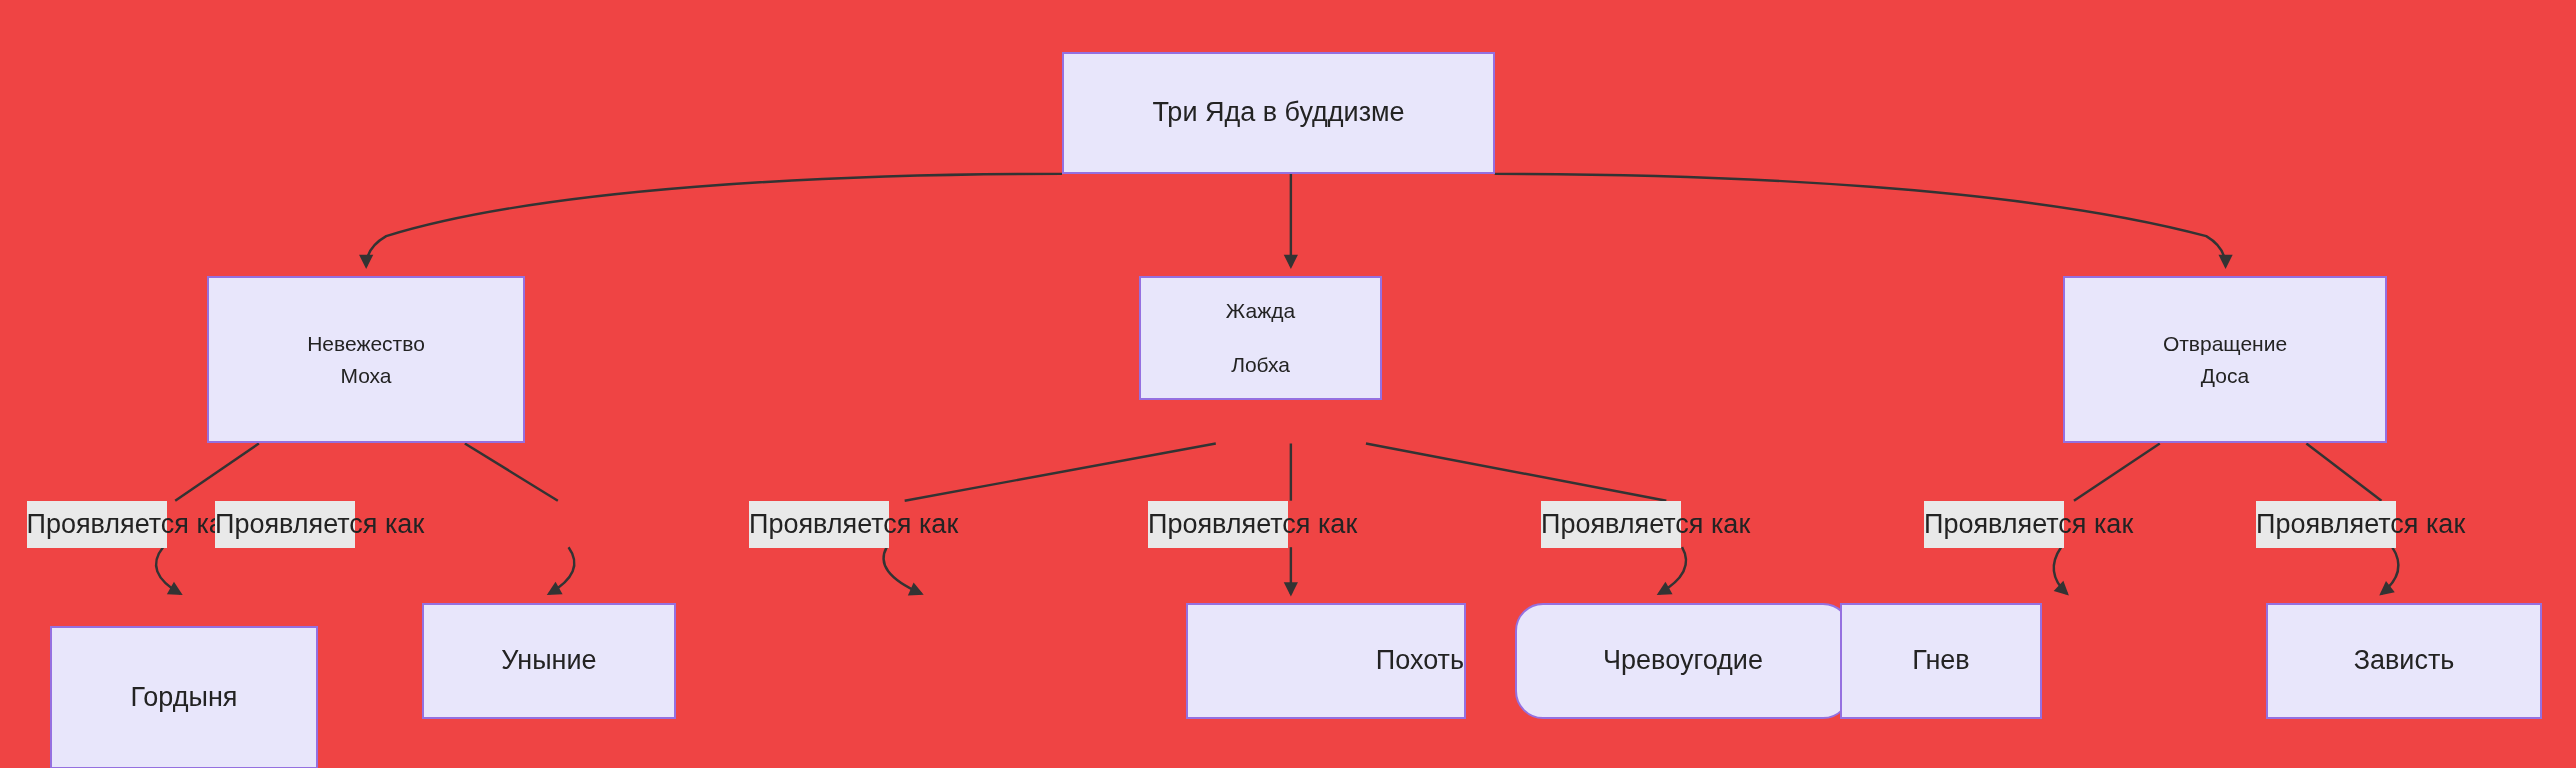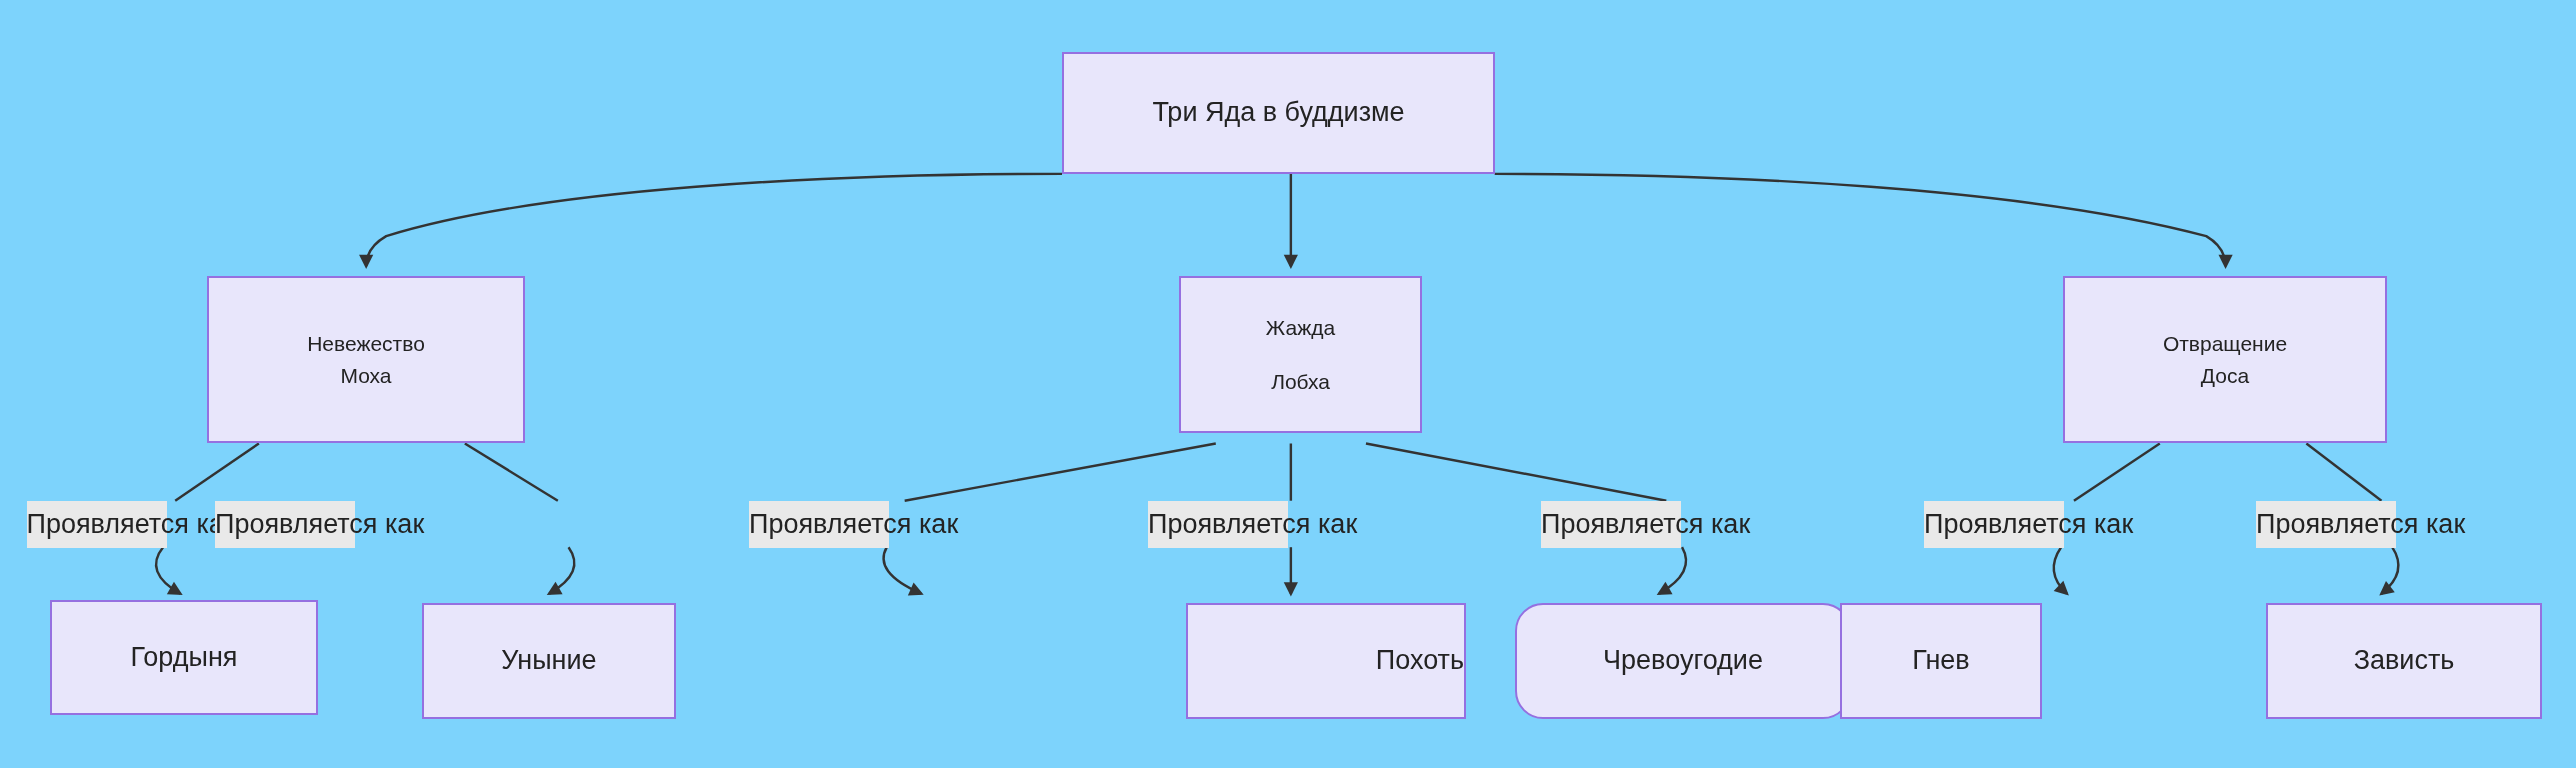--- a/index.html
+++ b/index.html
@@ -8,21 +8,21 @@
     padding: 0;
     background: #ffffff;
   }
   body {
     font-family: "Liberation Sans", sans-serif;
   }
   #diagram {
     position: relative;
     width: 2576px;
     height: 769px;
-    background: #7dd3fc;
+    background: #ef4444;
     overflow: hidden;
   }
   #edges {
     position: absolute;
     left: 0;
     top: 0;
     width: 2576px;
     height: 769px;
   }
   .node {
@@ -109,39 +109,39 @@
 
   <div class="node node-root" style="left:1062px; top:52px; width:433px; height:122px;">
     <span class="line">Три Яда в буддизме</span>
   </div>
 
   <div class="node node-mid" style="left:207px; top:276px; width:318px; height:167px;">
     <span class="line">Невежество</span>
     <span class="line">Моха</span>
   </div>
 
-  <div class="node node-mid" style="left:1179px; top:276px; width:243px; height:157px;gap:22px;">
+  <div class="node node-mid" style="left:1139px; top:276px; width:243px; height:124px;gap:22px;">
     <span class="line">Жажда</span>
     <span class="line">Лобха</span>
   </div>
 
   <div class="node node-mid" style="left:2063px; top:276px; width:324px; height:167px;">
     <span class="line">Отвращение</span>
     <span class="line">Доса</span>
   </div>
 
   <div class="edge-label" style="left:26.5px; top:501px; width:140px;">Проявляется как</div>
   <div class="edge-label" style="left:215px; top:501px; width:140px;">Проявляется как</div>
   <div class="edge-label" style="left:749px; top:501px; width:140px;">Проявляется как</div>
   <div class="edge-label" style="left:1148px; top:501px; width:140px;">Проявляется как</div>
   <div class="edge-label" style="left:1541px; top:501px; width:140px;">Проявляется как</div>
   <div class="edge-label" style="left:1924px; top:501px; width:140px;">Проявляется как</div>
   <div class="edge-label" style="left:2256px; top:501px; width:140px;">Проявляется как</div>
 
-  <div class="node node-leaf" style="left:50px; top:600px; width:268px; height:115px;">
+  <div class="node node-leaf" style="left:50px; top:626px; width:268px; height:143px;">
     <span class="line">Гордыня</span>
   </div>
 
   <div class="node node-leaf" style="left:422px; top:603px; width:254px; height:116px;justify-content:center;">
     <span class="line">Уныние</span>
   </div>
 
 
   <div class="node node-leaf" style="left:1186px; top:603px; width:280px; height:116px;align-items:flex-end;">
     <span class="line">Похоть</span>

